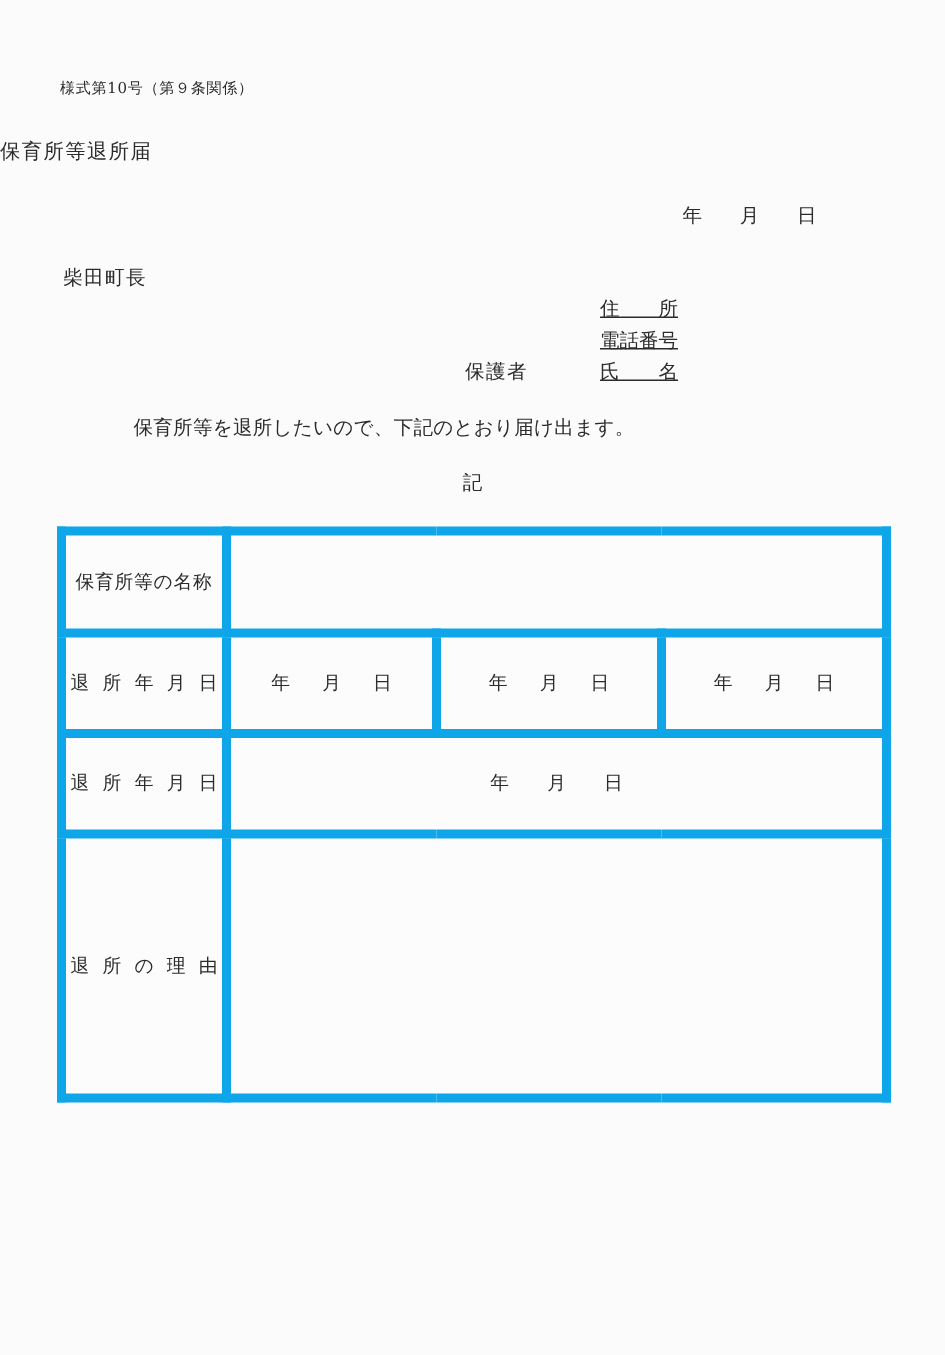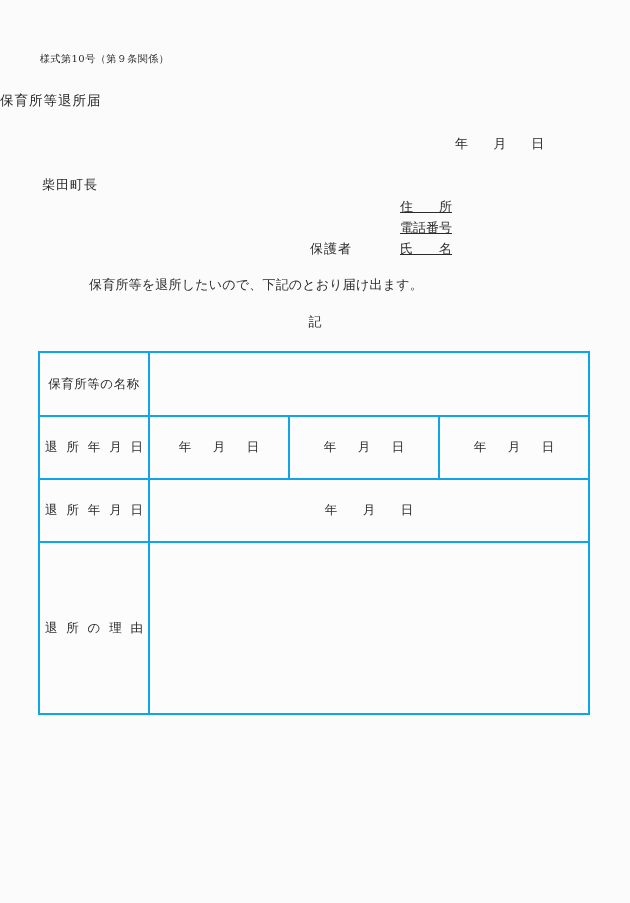--- a/index.html
+++ b/index.html
@@ -124,21 +124,21 @@
   .form-table {
     position: absolute;
     left: 38px;
     top: 351px;
     width: 550px;
     border-collapse: collapse;
     table-layout: fixed;
     font-size: 12.5px;
   }
   .form-table td {
-    border: 2px solid #0ea5e9;
+    border: 6px solid #0ea5e9;
     padding: 0;
     vertical-align: middle;
     background: #fcfcfc;
   }
   .label-cell {
     width: 110px;
     text-align: center;
     padding: 0 6px;
     white-space: nowrap;
   }

